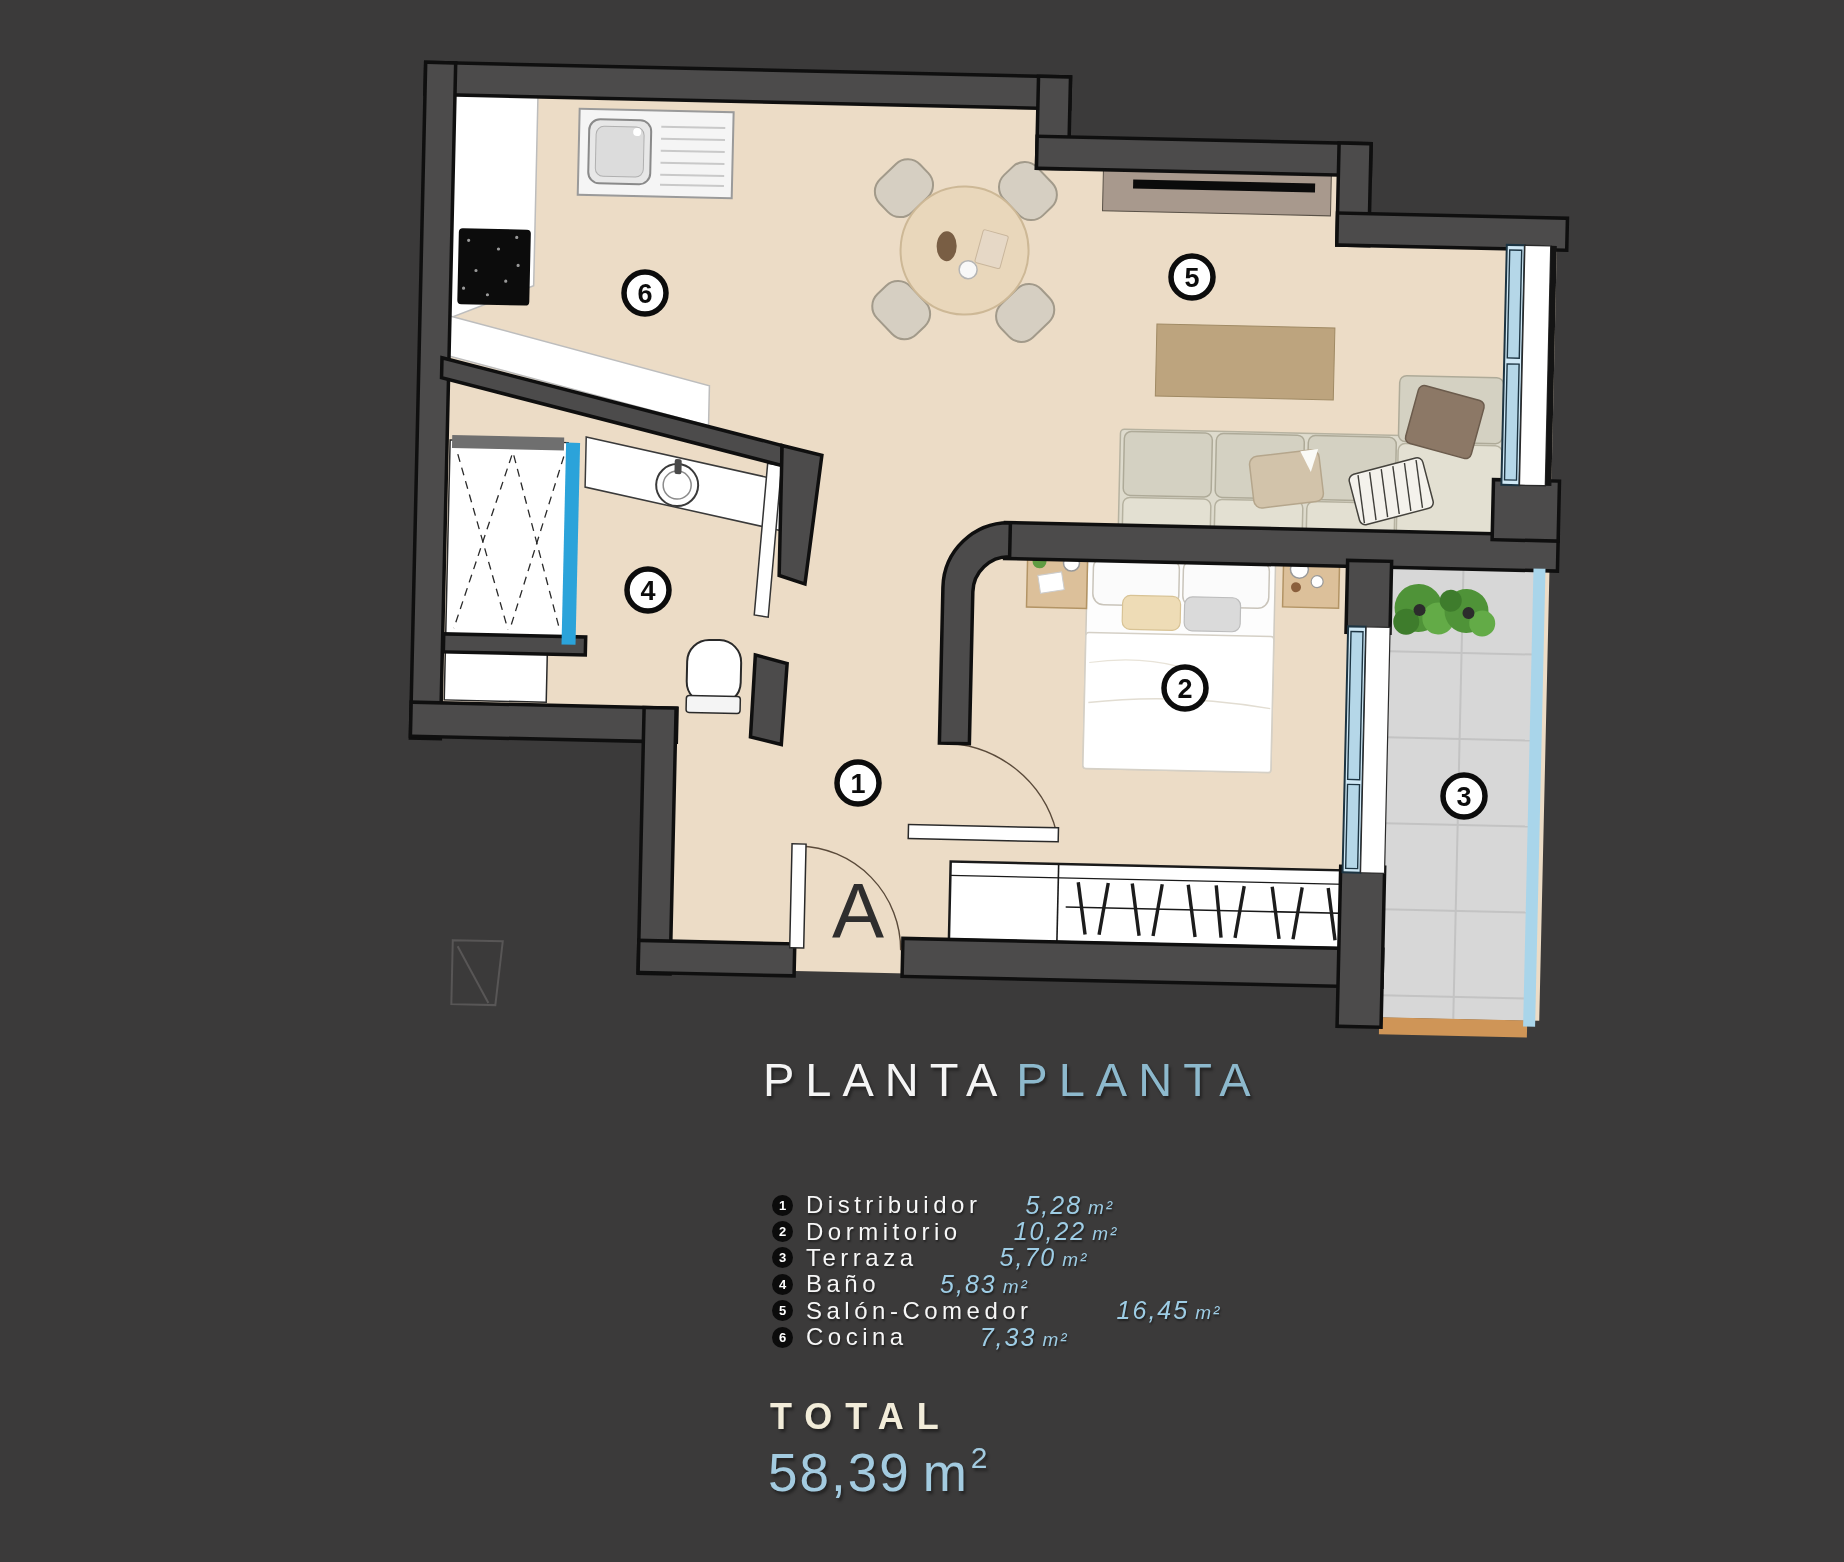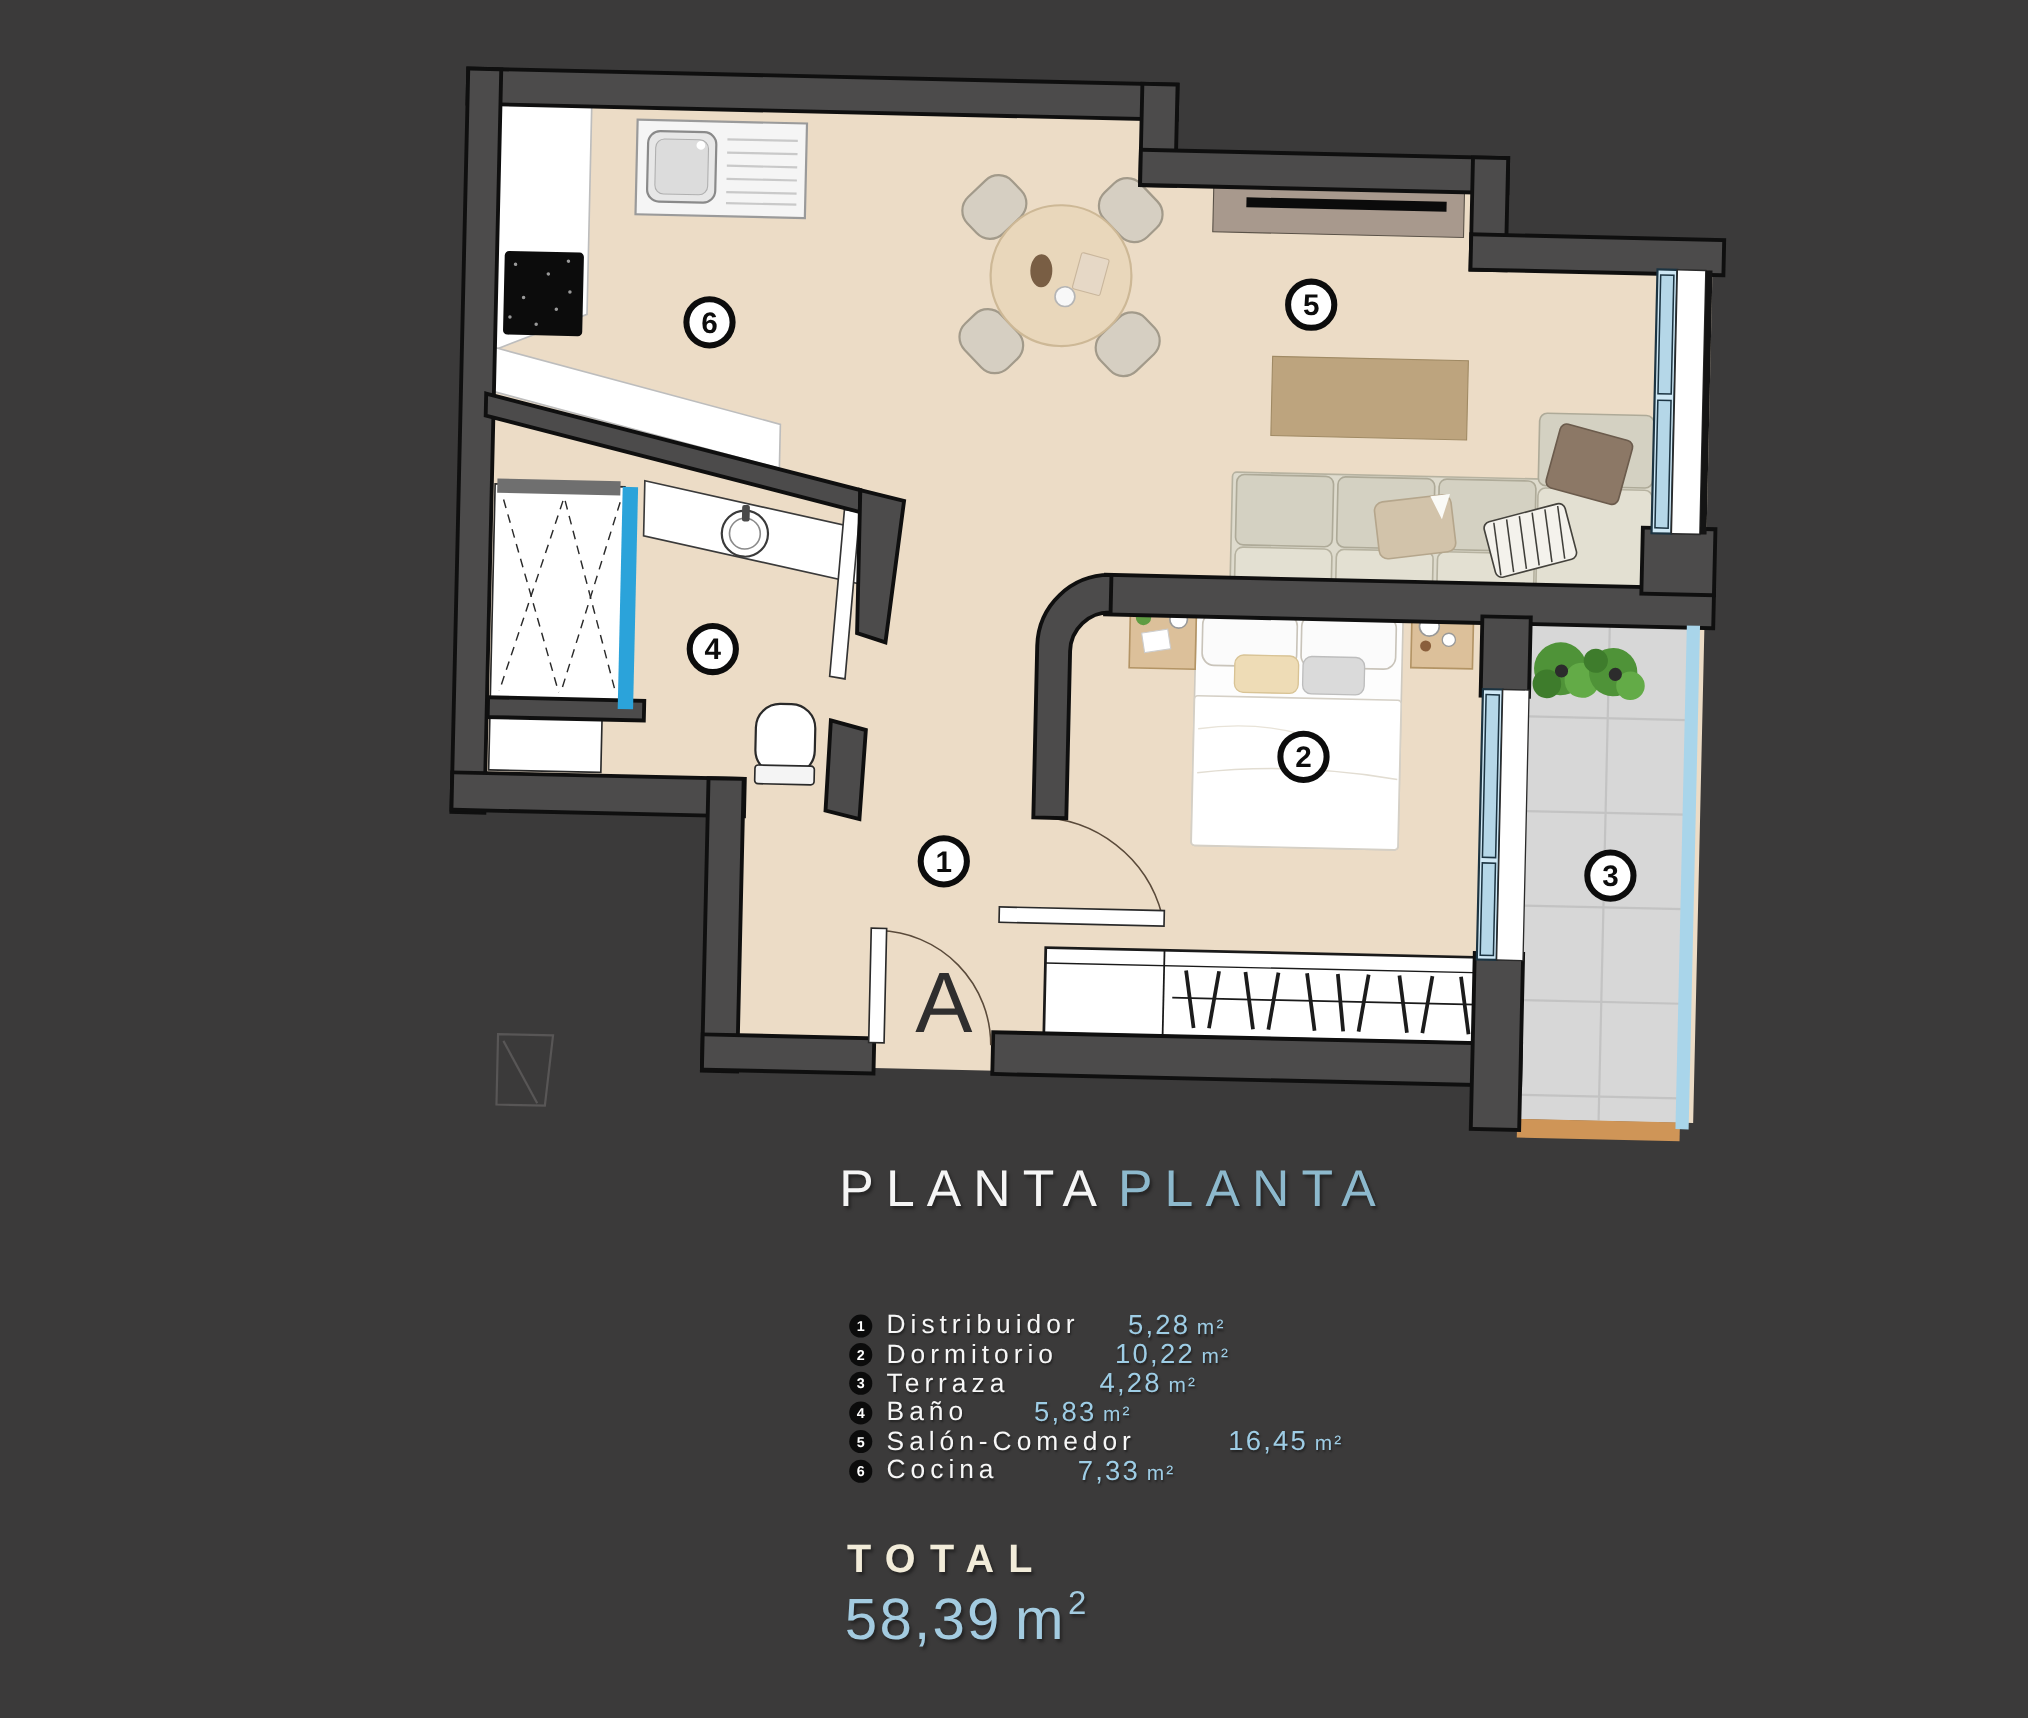--- a/index.html
+++ b/index.html
@@ -33,21 +33,21 @@
     position:absolute;left:772px;top:1192px;display:flex;flex-direction:column;
   }
   .room-row{display:flex;align-items:center;height:26.4px;white-space:nowrap;
     text-shadow:1px 2px 2px rgba(0,0,0,.45);}
   .room-badge{
     display:inline-flex;align-items:center;justify-content:center;flex:0 0 auto;
     width:21px;height:21px;border-radius:50%;background:#0b0b0b;color:#fff;
     font-size:13px;font-weight:700;margin-right:13px;text-shadow:none;
   }
   .room-name{font-size:24px;letter-spacing:4.5px;color:#f7f7f7;}
-  .room-area{font-size:25px;letter-spacing:2px;color:var(--area-blue,#9ecde5);}
+  .room-area{font-size:25px;letter-spacing:2px;color:var(--area-blue,#9ecde5);font-style:italic;}
   .room-unit{font-size:19px;margin-left:6px;}
   .room-row:nth-child(1) .room-area{margin-left:44px;}
   .room-row:nth-child(2) .room-area{margin-left:52px;}
   .room-row:nth-child(3) .room-area{margin-left:82px;}
   .room-row:nth-child(4) .room-area{margin-left:60px;}
   .room-row:nth-child(5) .room-area{margin-left:84px;}
   .room-row:nth-child(6) .room-area{margin-left:72px;}
   .total-label{
     position:absolute;left:770px;top:1396px;font-size:36px;font-weight:700;
     letter-spacing:13px;color:#f2ecd9;text-shadow:2px 3px 3px rgba(0,0,0,.4);
@@ -337,21 +337,21 @@
       <span class="room-area"><span>5,28</span><span class="room-unit">m²</span></span>
     </div>
     <div class="room-row">
       <span class="room-badge">2</span>
       <span class="room-name">Dormitorio</span>
       <span class="room-area"><span>10,22</span><span class="room-unit">m²</span></span>
     </div>
     <div class="room-row">
       <span class="room-badge">3</span>
       <span class="room-name">Terraza</span>
-      <span class="room-area"><span>4,28</span><span class="room-unit">m²</span></span>
+      <span class="room-area"><span>5,70</span><span class="room-unit">m²</span></span>
     </div>
     <div class="room-row">
       <span class="room-badge">4</span>
       <span class="room-name">Baño</span>
       <span class="room-area"><span>5,83</span><span class="room-unit">m²</span></span>
     </div>
     <div class="room-row">
       <span class="room-badge">5</span>
       <span class="room-name">Salón-Comedor</span>
       <span class="room-area"><span>16,45</span><span class="room-unit">m²</span></span>

